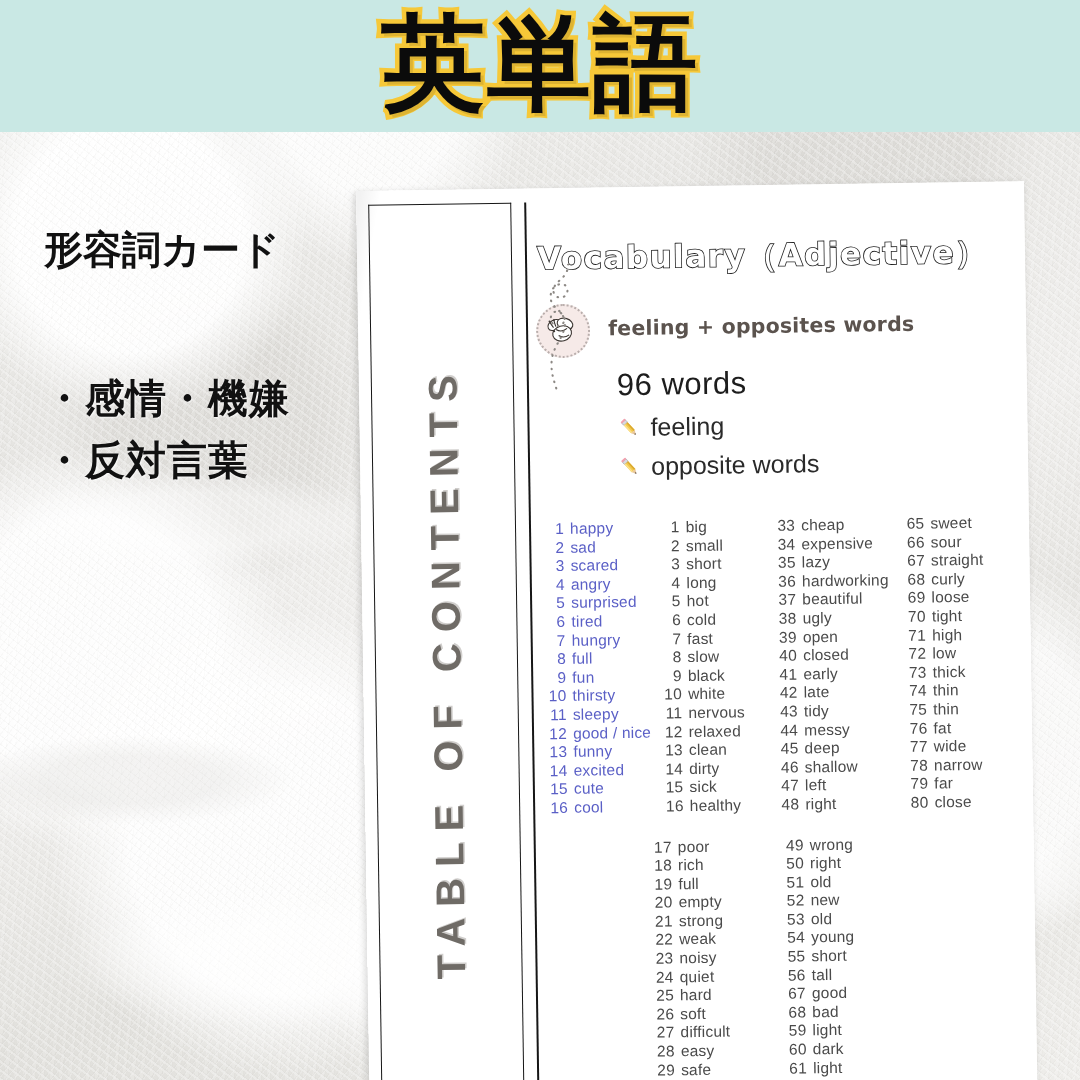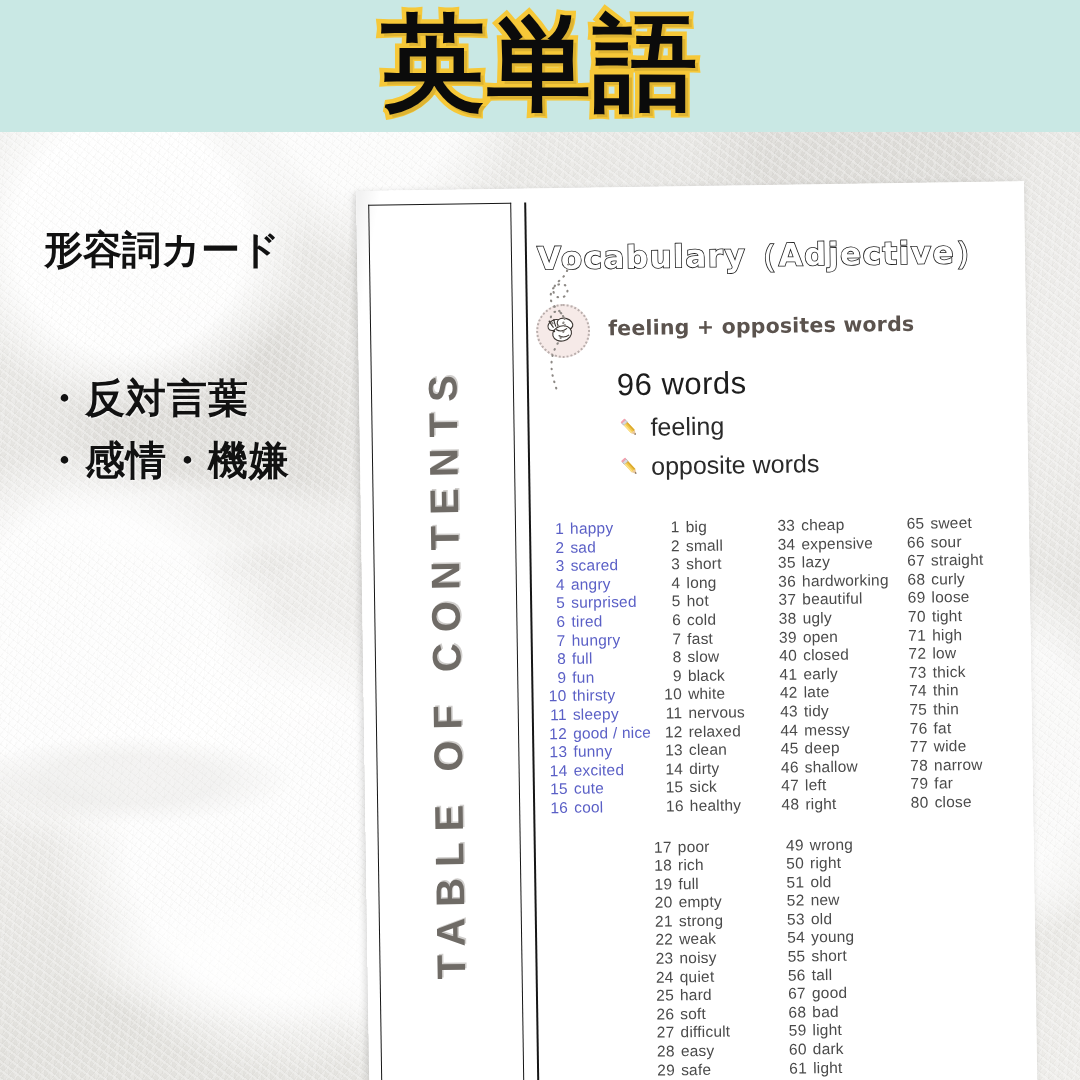--- a/index.html
+++ b/index.html
@@ -309,22 +309,22 @@
   <div class="bg-grain"></div>
   <div class="bg-trowel"></div>
 
   <div class="banner">
     <div class="banner-title">英単語</div>
   </div>
 
   <div class="left-annotations">
     <div class="anno-heading">形容詞カード</div>
     <div class="anno-list">
+      <div class="anno-item">・感情・機嫌</div>
       <div class="anno-item">・反対言葉</div>
-      <div class="anno-item">・感情・機嫌</div>
     </div>
   </div>
 
   <div class="paper-wrap">
     <div class="paper">
 
       <div class="toc-panel">
         <div class="toc-text">TABLE OF CONTENTS</div>
       </div>
       <div class="paper-divider"></div>

